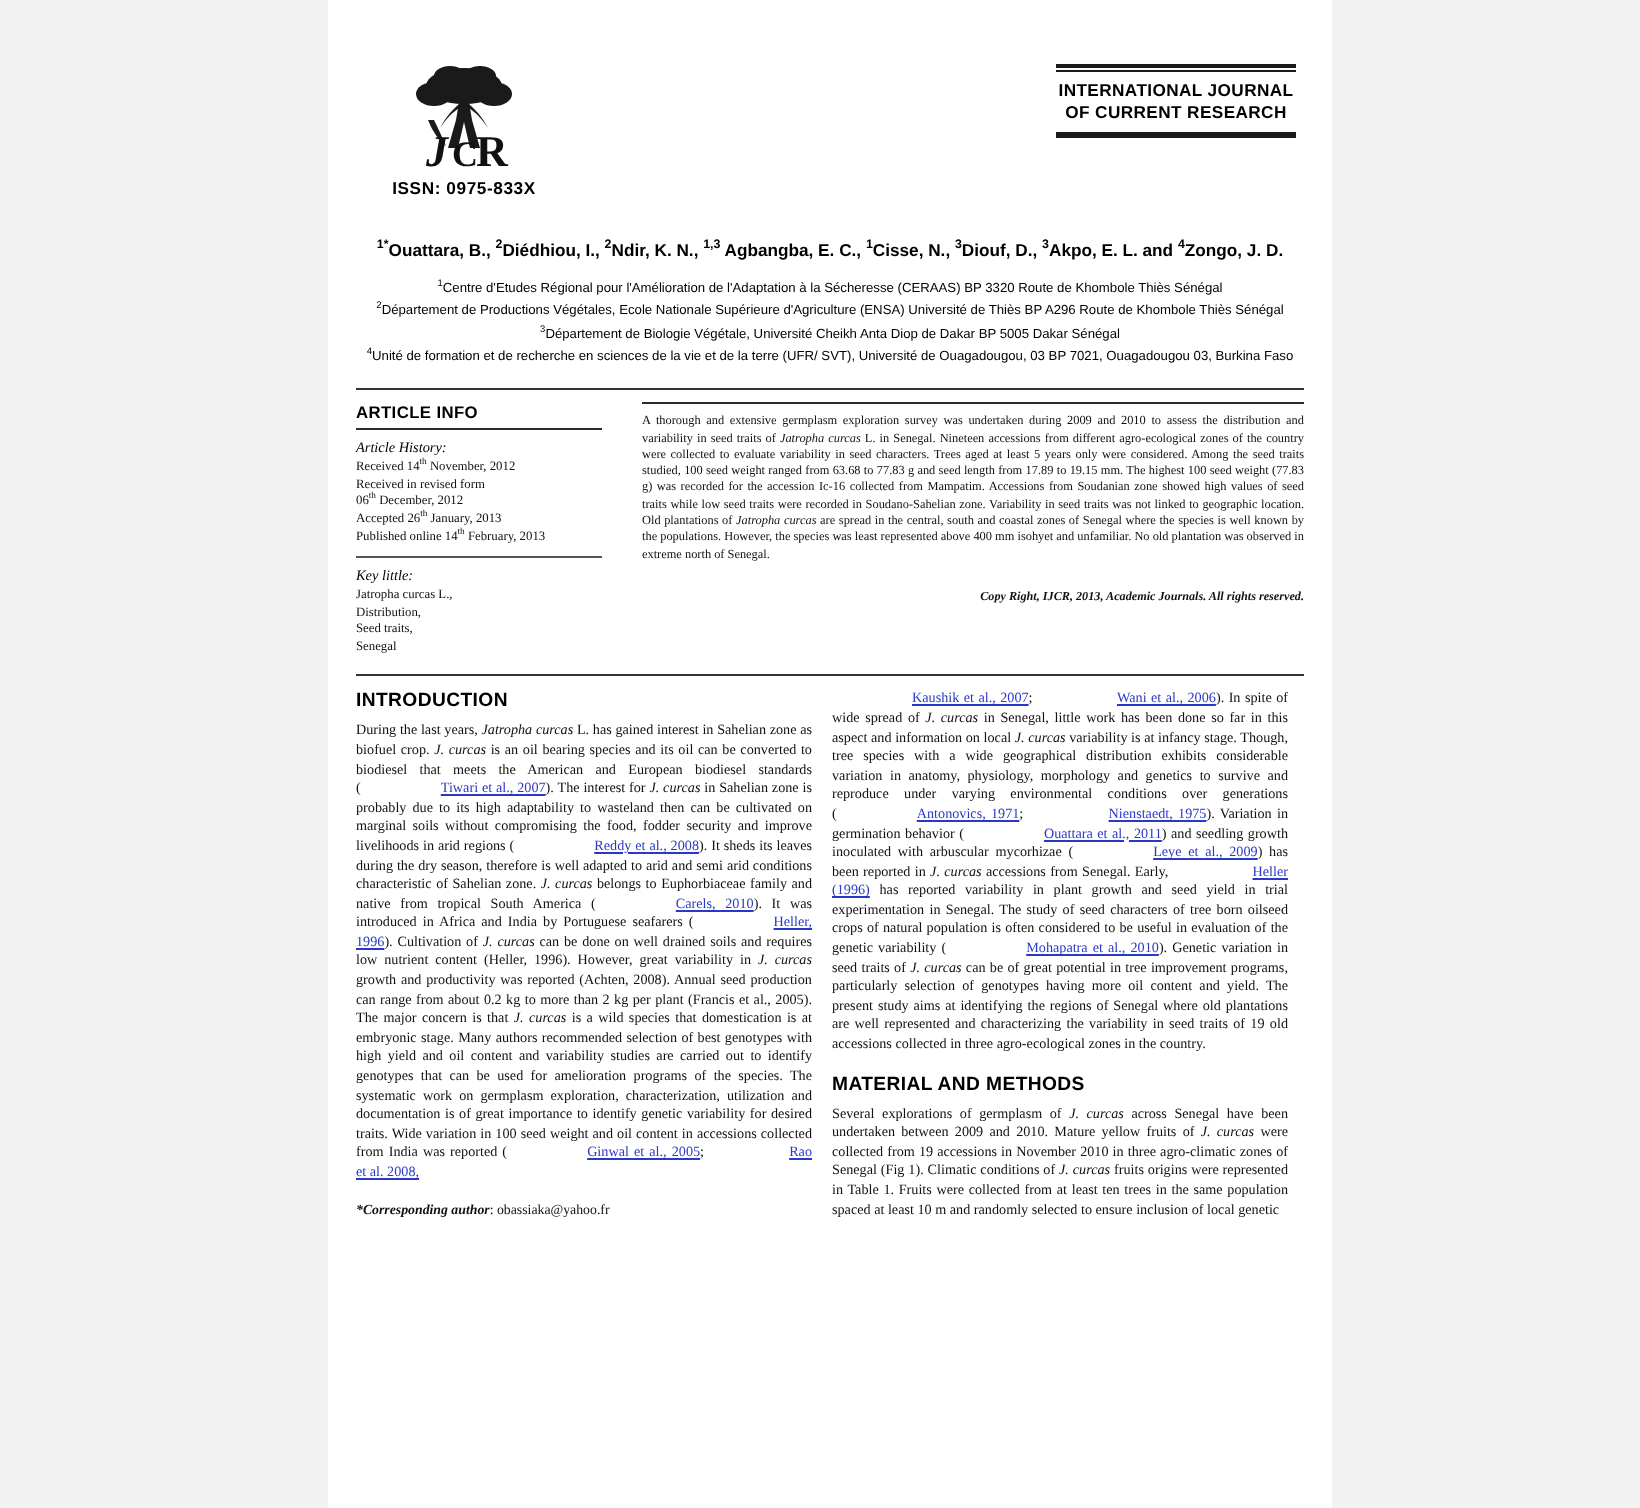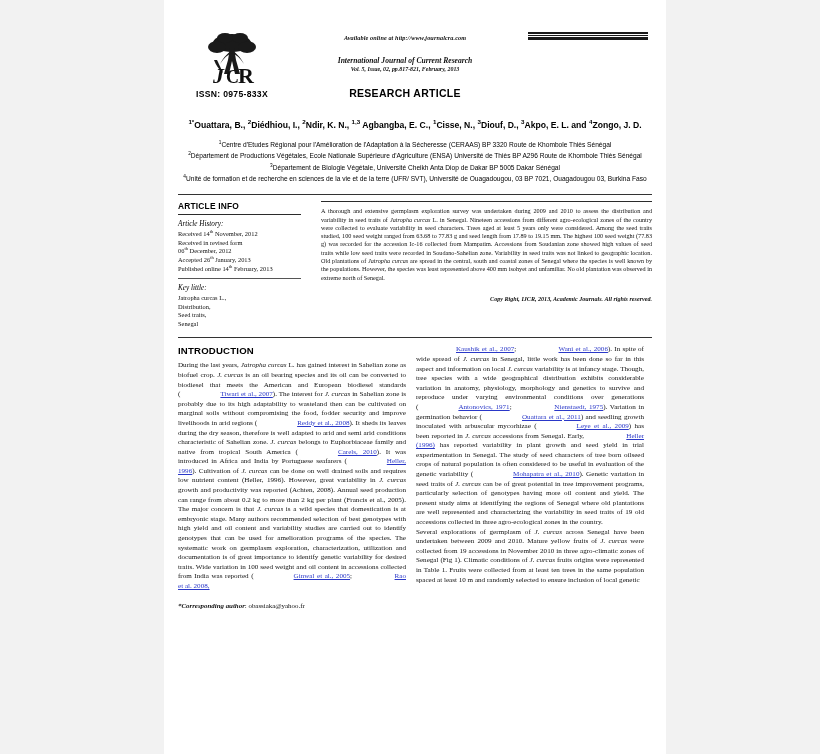--- a/index.html
+++ b/index.html
@@ -235,30 +235,28 @@
           </g>
           <g fill="#111" font-family="Liberation Serif, serif" font-weight="bold">
             <text x="11" y="53" font-size="22" font-style="italic">J</text>
             <text x="24" y="53" font-size="18">C</text>
             <text x="36" y="53" font-size="22">R</text>
           </g>
         </svg>
         <div class="issn">ISSN: 0975-833X</div>
       </div>
 
-      <div class="center-block">
-        <div class="avail-online">Available online at http://www.journalcra.com</div>
-        <div class="journal-name">International Journal of Current Research</div>
-        <div class="journal-vol">Vol. 5, Issue, 02, pp.817-821, February, 2013</div>
-        <div class="research-article">RESEARCH ARTICLE</div>
-      </div>
 
       <div class="right-block">
         <div class="ij-rule"></div>
         <div class="ij-rule thin"></div>
+        <div class="ij-title">
+          <div>INTERNATIONAL JOURNAL</div>
+          <div>OF CURRENT RESEARCH</div>
+        </div>
         <div class="ij-rule thin"></div>
         <div class="ij-rule"></div>
       </div>
     </div>
 
 
     <div class="authors">
       <span><sup>1*</sup>Ouattara, B., <sup>2</sup>Diédhiou, I., <sup>2</sup>Ndir, K. N., <sup>1,3</sup> Agbangba, E. C., <sup>1</sup>Cisse, N., <sup>3</sup>Diouf, D., <sup>3</sup>Akpo, E. L. and <sup>4</sup>Zongo, J. D.</span>
     </div>
 
@@ -307,18 +305,19 @@
       <div class="bcol">
         <div class="body-head">INTRODUCTION</div>
         <p class="para"><span>During the last years, </span><span class="ital">Jatropha curcas</span><span> L. has gained interest in Sahelian zone as biofuel crop. </span><span class="ital">J. curcas</span><span> is an oil bearing species and its oil can be converted to biodiesel that meets the American and European biodiesel standards (</span><a class="cite" href="#">Tiwari et al., 2007</a><span>). The interest for </span><span class="ital">J. curcas</span><span> in Sahelian zone is probably due to its high adaptability to wasteland then can be cultivated on marginal soils without compromising the food, fodder security and improve livelihoods in arid regions (</span><a class="cite" href="#">Reddy et al., 2008</a><span>). It sheds its leaves during the dry season, therefore is well adapted to arid and semi arid conditions characteristic of Sahelian zone. </span><span class="ital">J. curcas</span><span> belongs to Euphorbiaceae family and native from tropical South America (</span><a class="cite" href="#">Carels, 2010</a><span>). It was introduced in Africa and India by Portuguese seafarers (</span><a class="cite" href="#">Heller, 1996</a><span>). Cultivation of </span><span class="ital">J. curcas</span><span> can be done on well drained soils and requires low nutrient content (</span><span>Heller, 1996</span><span>). However, great variability in </span><span class="ital">J. curcas</span><span> growth and productivity was reported (</span><span>Achten, 2008</span><span>). Annual seed production can range from about 0.2 kg to more than 2 kg per plant (</span><span>Francis et al., 2005</span><span>). The major concern is that </span><span class="ital">J. curcas</span><span> is a wild species that domestication is at embryonic stage. Many authors recommended selection of best genotypes with high yield and oil content and variability studies are carried out to identify genotypes that can be used for amelioration programs of the species. The systematic work on germplasm exploration, characterization, utilization and documentation is of great importance to identify genetic variability for desired traits. Wide variation in 100 seed weight and oil content in accessions collected from India was reported (</span><a class="cite" href="#">Ginwal et al., 2005</a><span>; </span><a class="cite" href="#">Rao et al. 2008,</a></p>
 
         <div class="corresp"><b>*Corresponding author</b><span>: obassiaka@yahoo.fr</span></div>
       </div>
 
       <div class="bcol">
         <p class="para"><a class="cite" href="#">Kaushik et al., 2007</a><span>; </span><a class="cite" href="#">Wani et al., 2006</a><span>). In spite of wide spread of </span><span class="ital">J. curcas</span><span> in Senegal, little work has been done so far in this aspect and information on local </span><span class="ital">J. curcas</span><span> variability is at infancy stage. Though, tree species with a wide geographical distribution exhibits considerable variation in anatomy, physiology, morphology and genetics to survive and reproduce under varying environmental conditions over generations (</span><a class="cite" href="#">Antonovics, 1971</a><span>; </span><a class="cite" href="#">Nienstaedt, 1975</a><span>). Variation in germination behavior (</span><a class="cite" href="#">Ouattara et al., 2011</a><span>) and seedling growth inoculated with arbuscular mycorhizae (</span><a class="cite" href="#">Leye et al., 2009</a><span>) has been reported in </span><span class="ital">J. curcas</span><span> accessions from Senegal. Early, </span><a class="cite" href="#">Heller (1996)</a><span> has reported variability in plant growth and seed yield in trial experimentation in Senegal. The study of seed characters of tree born oilseed crops of natural population is often considered to be useful in evaluation of the genetic variability (</span><a class="cite" href="#">Mohapatra et al., 2010</a><span>). Genetic variation in seed traits of </span><span class="ital">J. curcas</span><span> can be of great potential in tree improvement programs, particularly selection of genotypes having more oil content and yield. The present study aims at identifying the regions of Senegal where old plantations are well represented and characterizing the variability in seed traits of 19 old accessions collected in three agro-ecological zones in the country.</span></p>
 
+        <div class="body-head second">MATERIAL AND METHODS</div>
         <p class="para"><span>Several explorations of germplasm of </span><span class="ital">J. curcas</span><span> across Senegal have been undertaken between 2009 and 2010. Mature yellow fruits of </span><span class="ital">J. curcas</span><span> were collected from 19 accessions in November 2010 in three agro-climatic zones of Senegal (Fig 1). Climatic conditions of </span><span class="ital">J. curcas</span><span> fruits origins were represented in Table 1. Fruits were collected from at least ten trees in the same population spaced at least 10 m and randomly selected to ensure inclusion of local genetic</span></p>
       </div>
     </div>
 
   </div>
 </div>
 
 </body></html>

